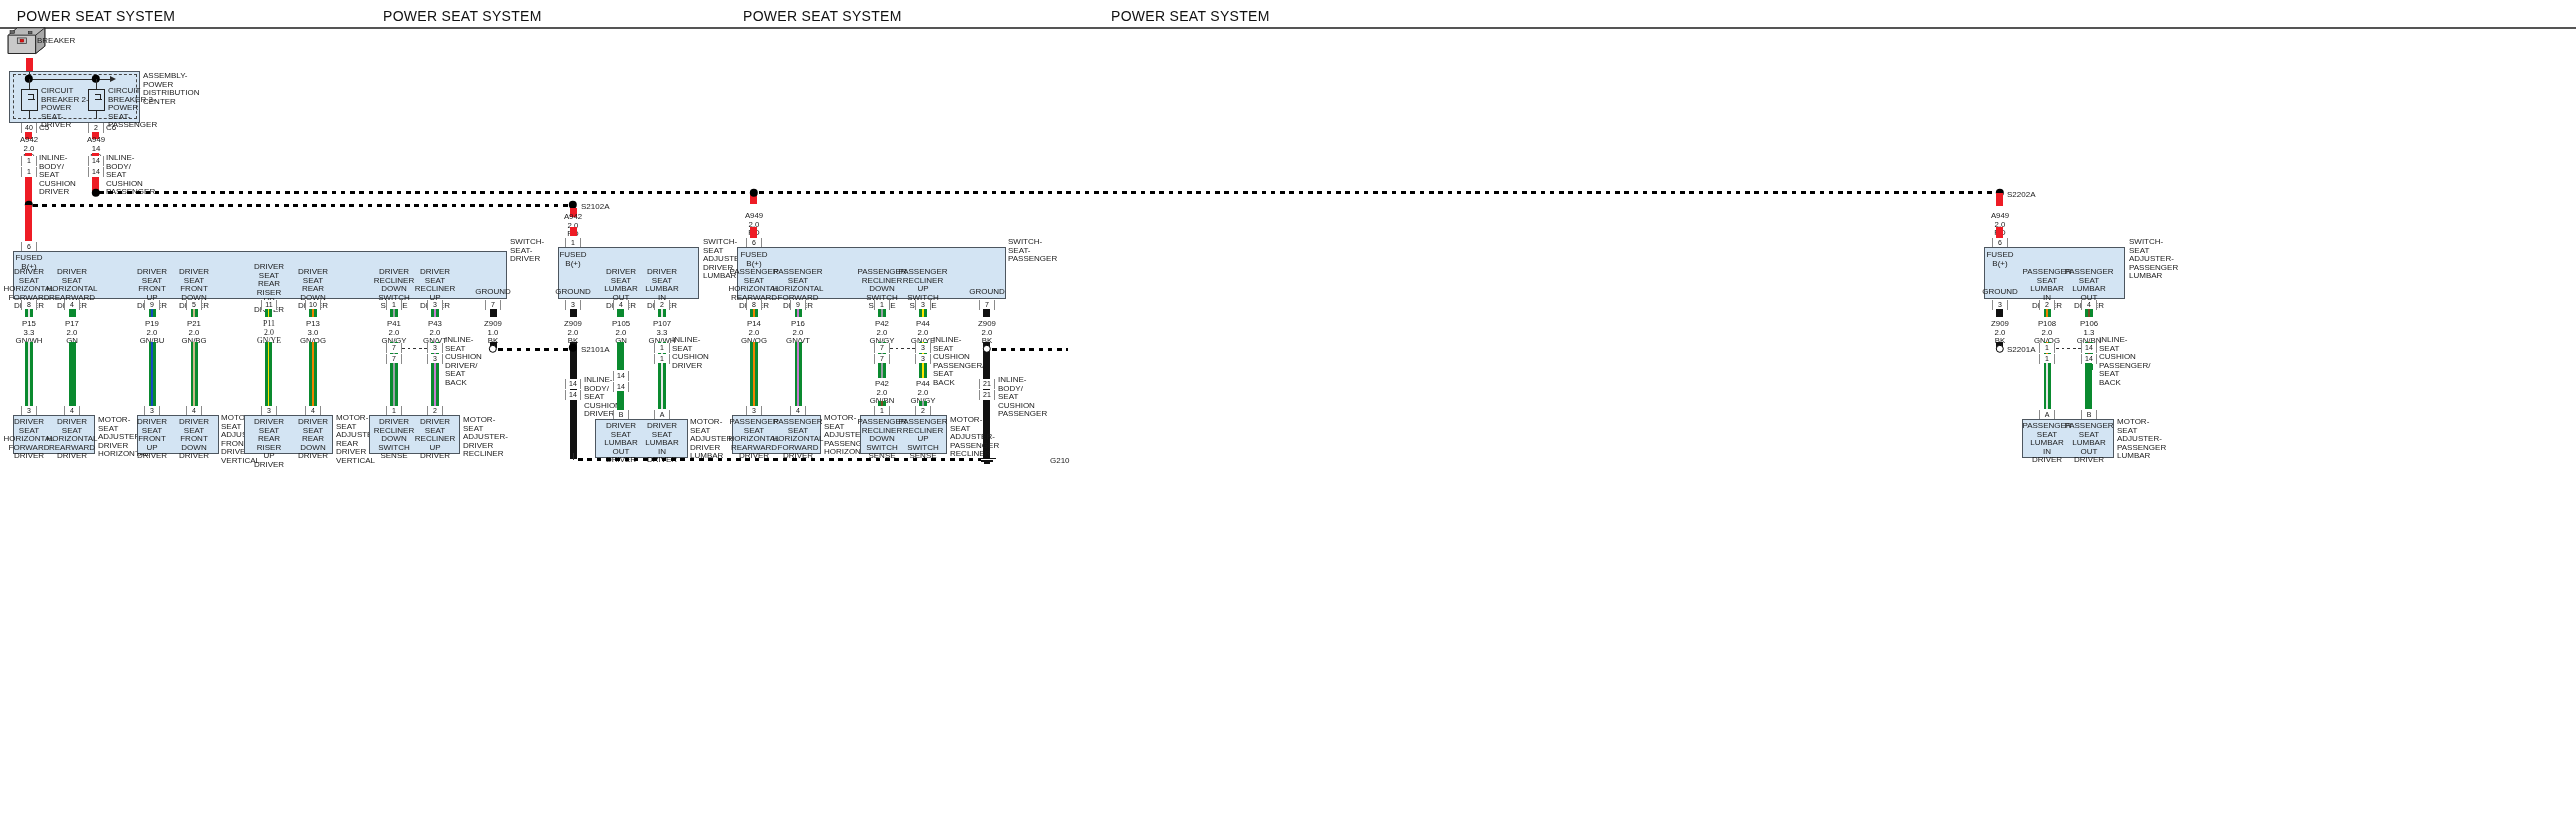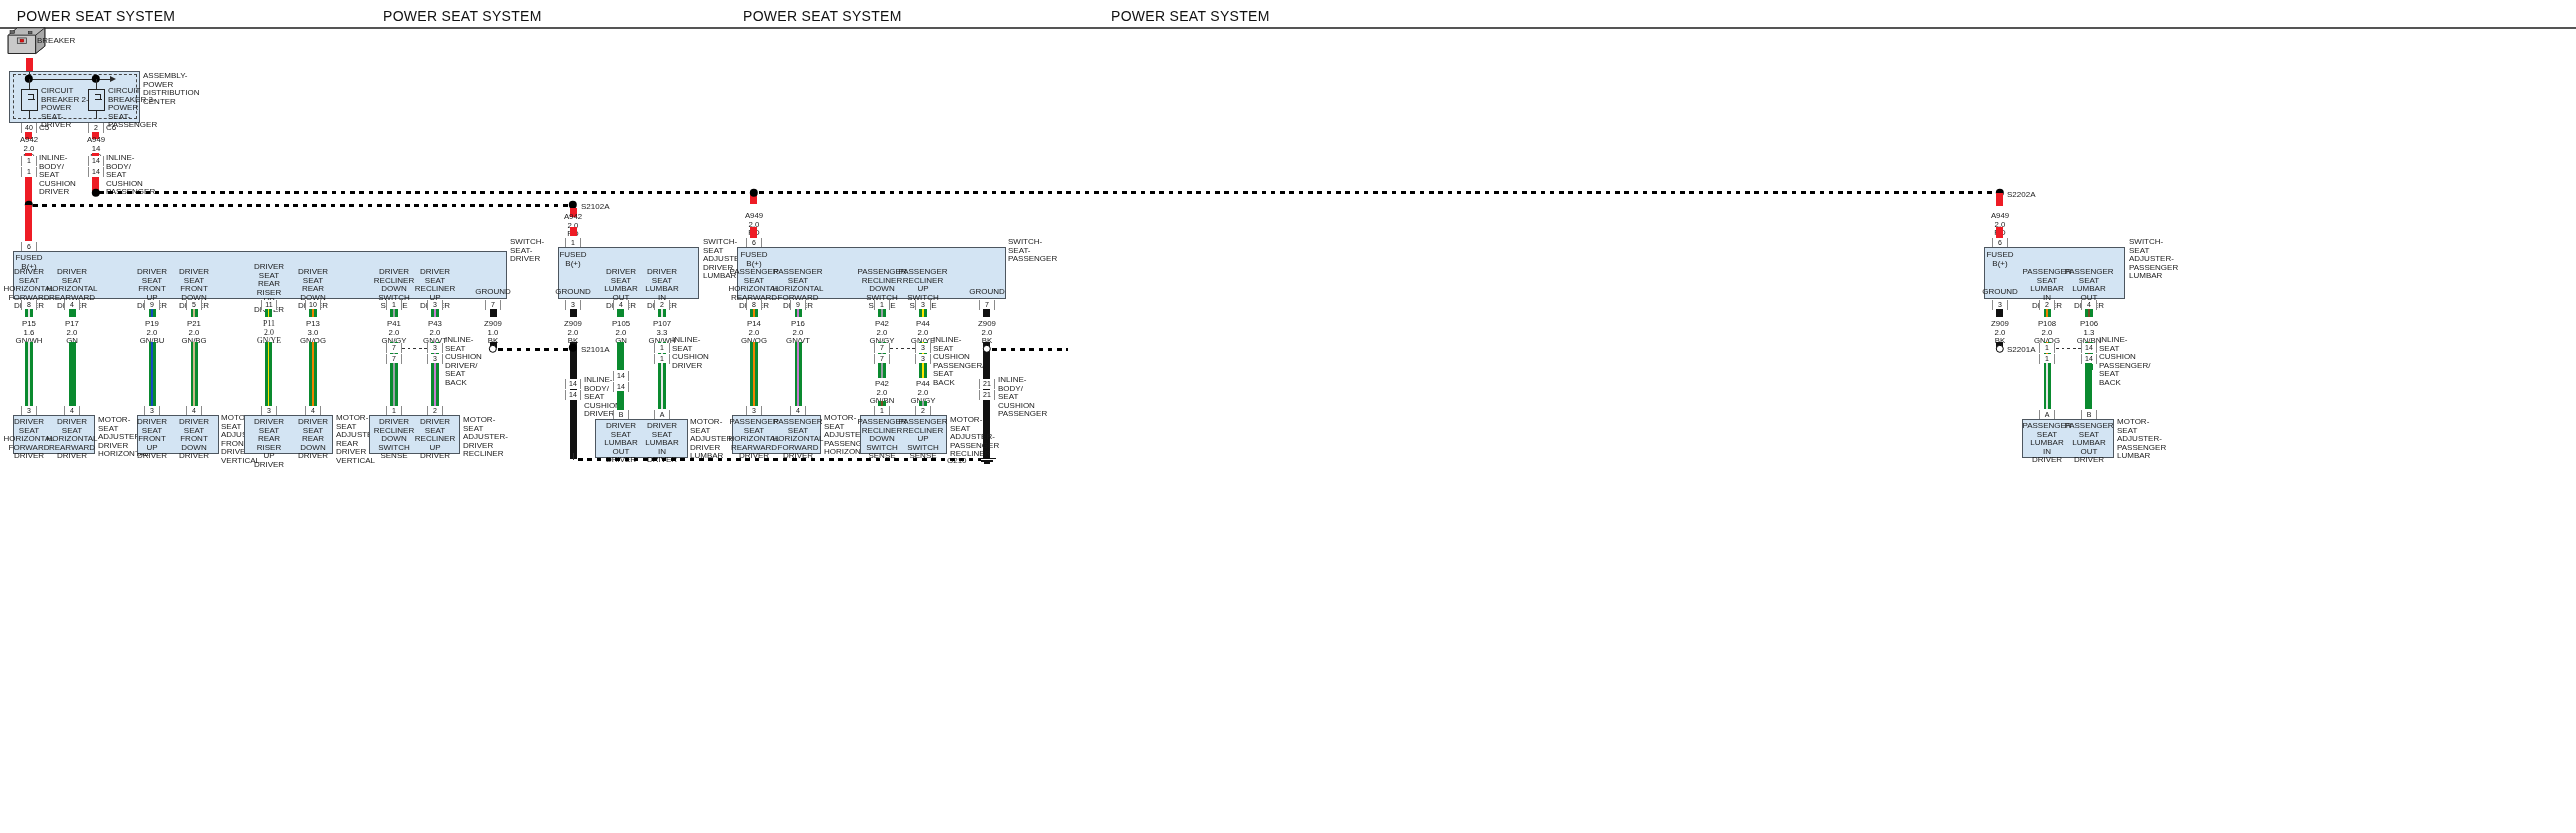--- a/index.html
+++ b/index.html
@@ -180,21 +180,21 @@
   <div class="lbl c" style="left:29px;top:268px;">DRIVER
 SEAT
 HORIZONTAL
 FORWARD
 DRIVER</div>
   <div class="pin lr" style="left:29px;top:300px;">8</div>
   <div class="wseg" style="left:25px;top:309px;width:2.8px;height:8.4px;background:#0a8a2f;"></div>
   <div class="wseg" style="left:28px;top:309px;width:1.9px;height:8.4px;background:#e8e8e8;"></div>
   <div class="wseg" style="left:30px;top:309px;width:2.8px;height:8.4px;background:#0a8a2f;"></div>
   <div class="wlbl" style="left:29px;top:320px;">P15
-1.6
+3.3
 GN/WH</div>
   <div class="wseg" style="left:25px;top:342px;width:2.8px;height:64px;background:#0a8a2f;"></div>
   <div class="wseg" style="left:28px;top:342px;width:1.9px;height:64px;background:#e8e8e8;"></div>
   <div class="wseg" style="left:30px;top:342px;width:2.8px;height:64px;background:#0a8a2f;"></div>
 
   <div class="lbl c" style="left:72px;top:268px;">DRIVER
 SEAT
 HORIZONTAL
 REARWARD
 DRIVER</div>
@@ -735,17 +735,17 @@
 ADJUSTER-
 PASSENGER
 LUMBAR</div>
 
   <div class="dotline" style="left:578px;top:458px;width:403px;"></div>
   <div class="gnd" style="left:977px;top:457px;width:20.4px;">
     <i style="width:18.6px;height:1.5px;"></i>
     <i style="width:12px;height:1.3px;"></i>
     <i style="width:6.5px;height:1.3px;"></i>
   </div>
-  <div class="lbl l" style="left:947px;top:457px;">G210</div>
+  <div class="lbl l" style="left:1050px;top:457px;">G210</div>
   <div class="vline" style="left:573px;top:453px;height:6.5px;"></div>
 
 </div>
 
 
 </body></html>

